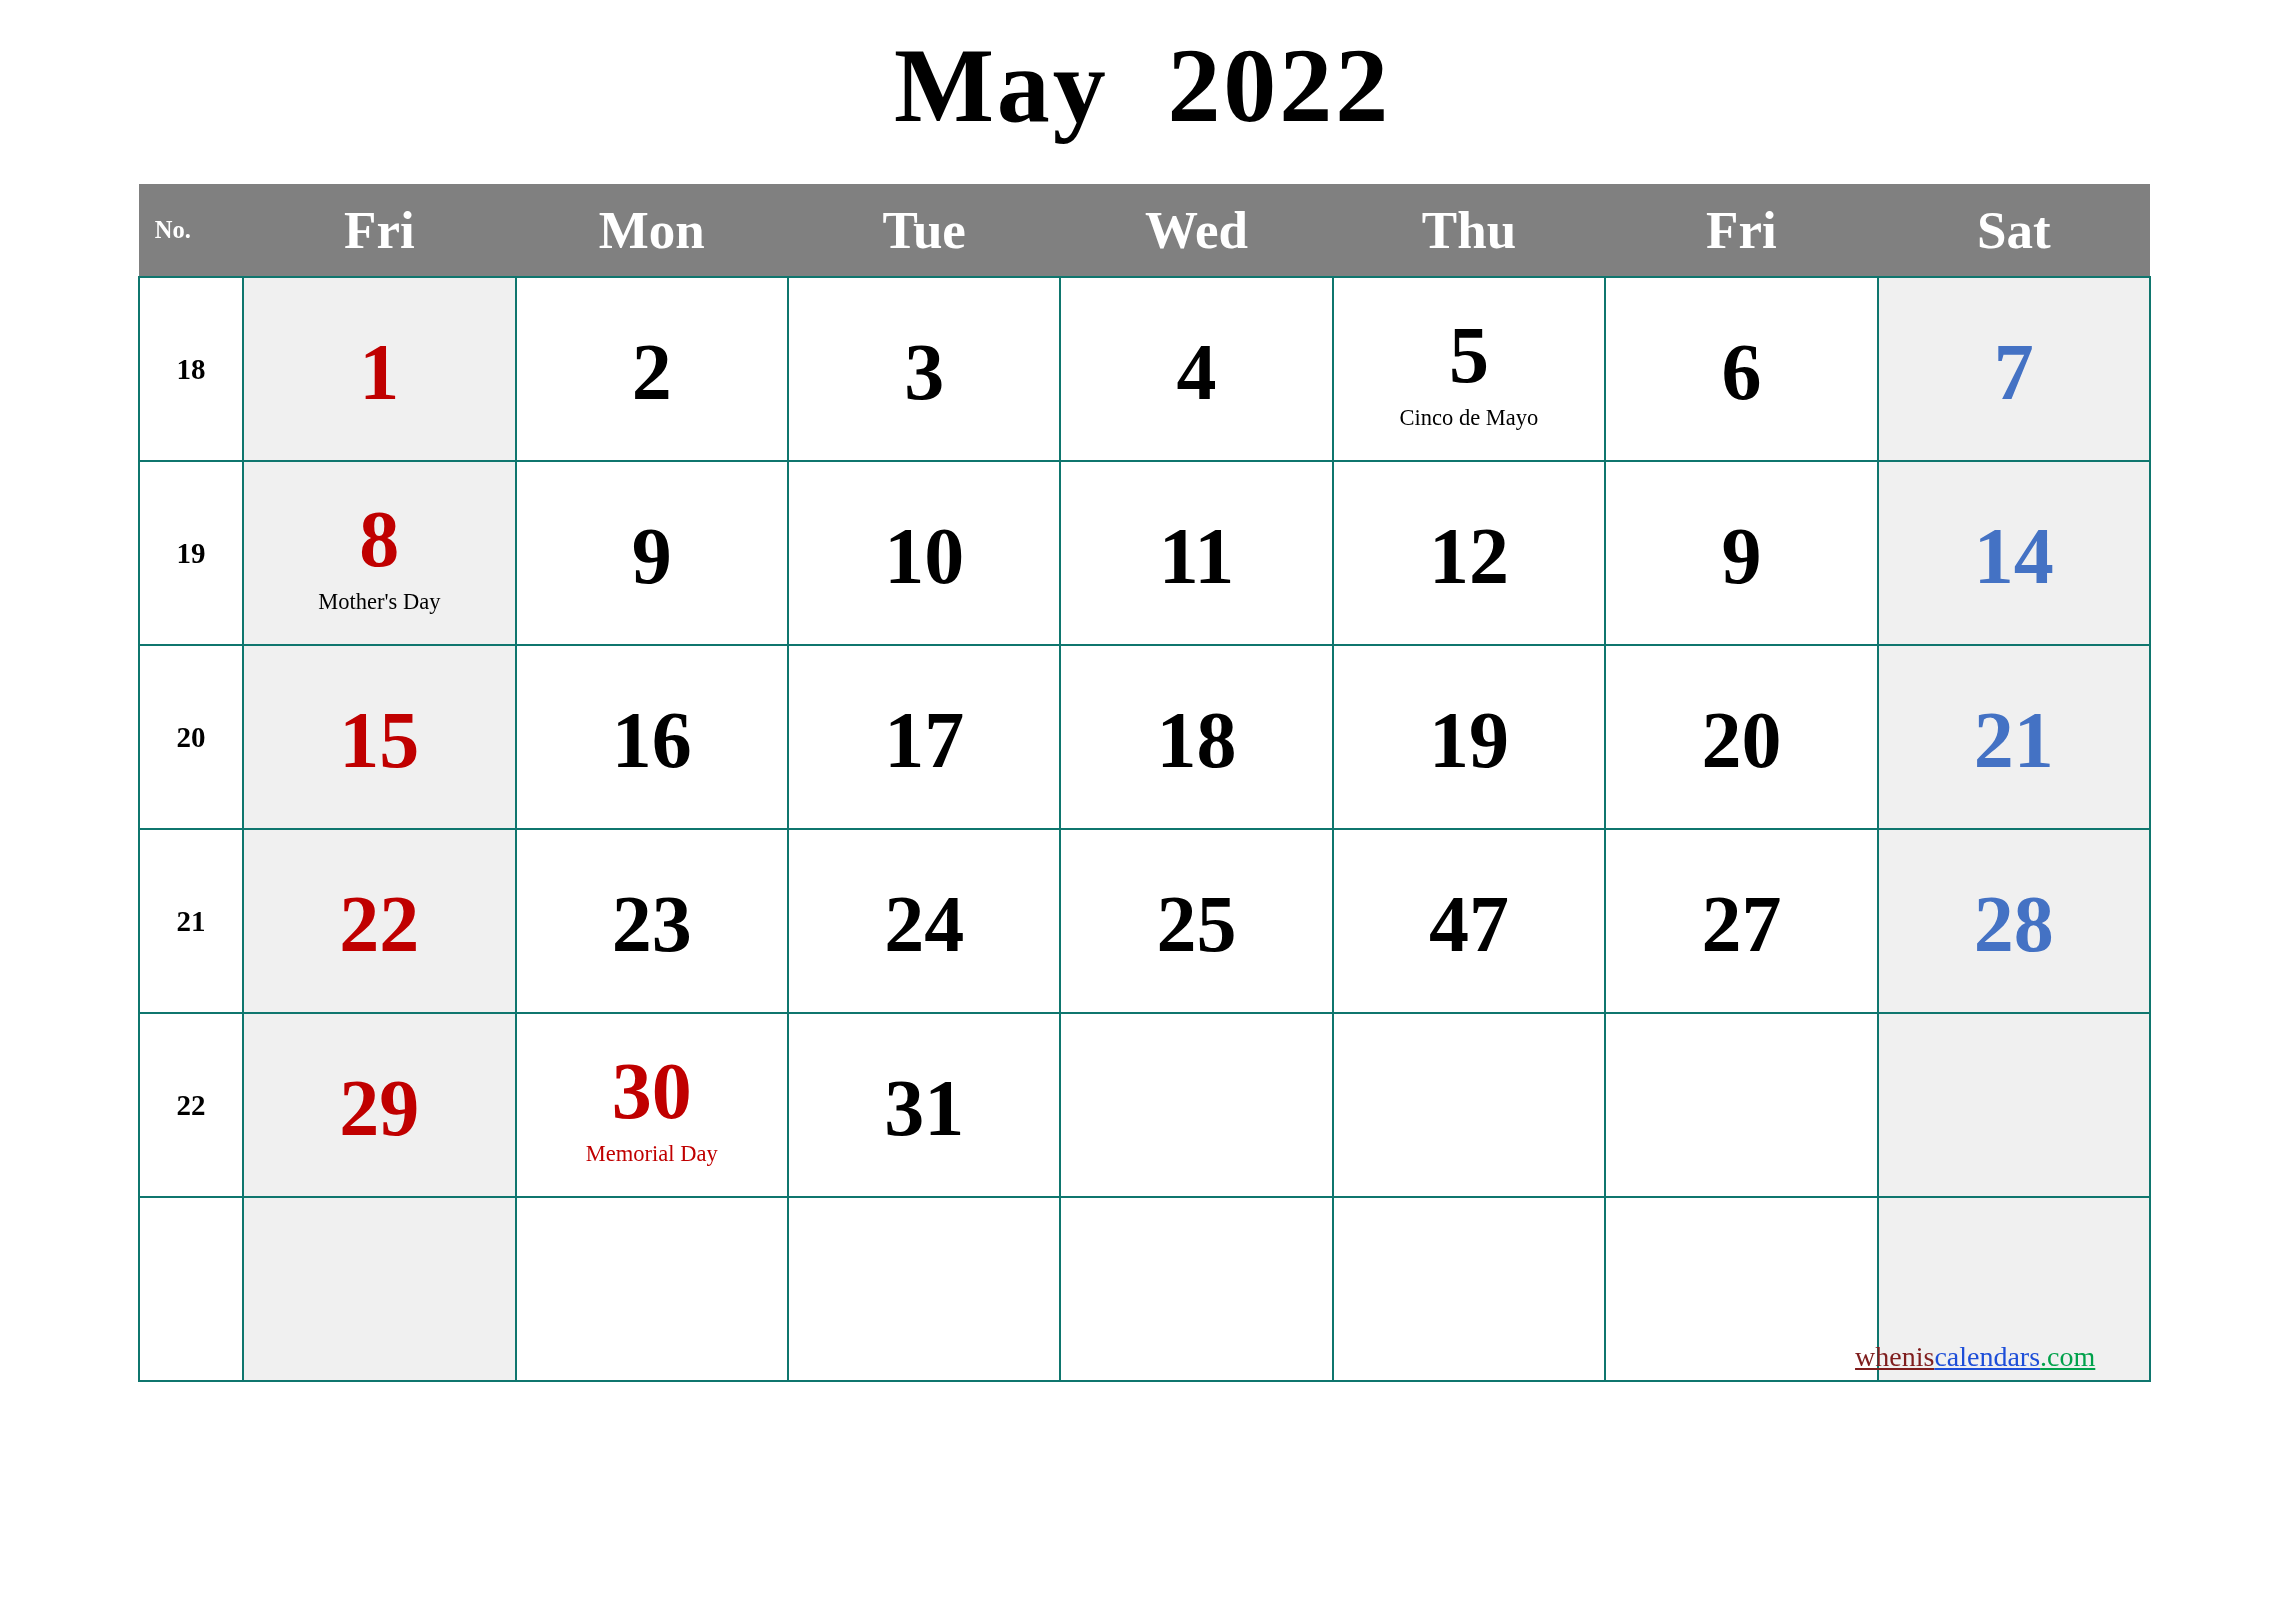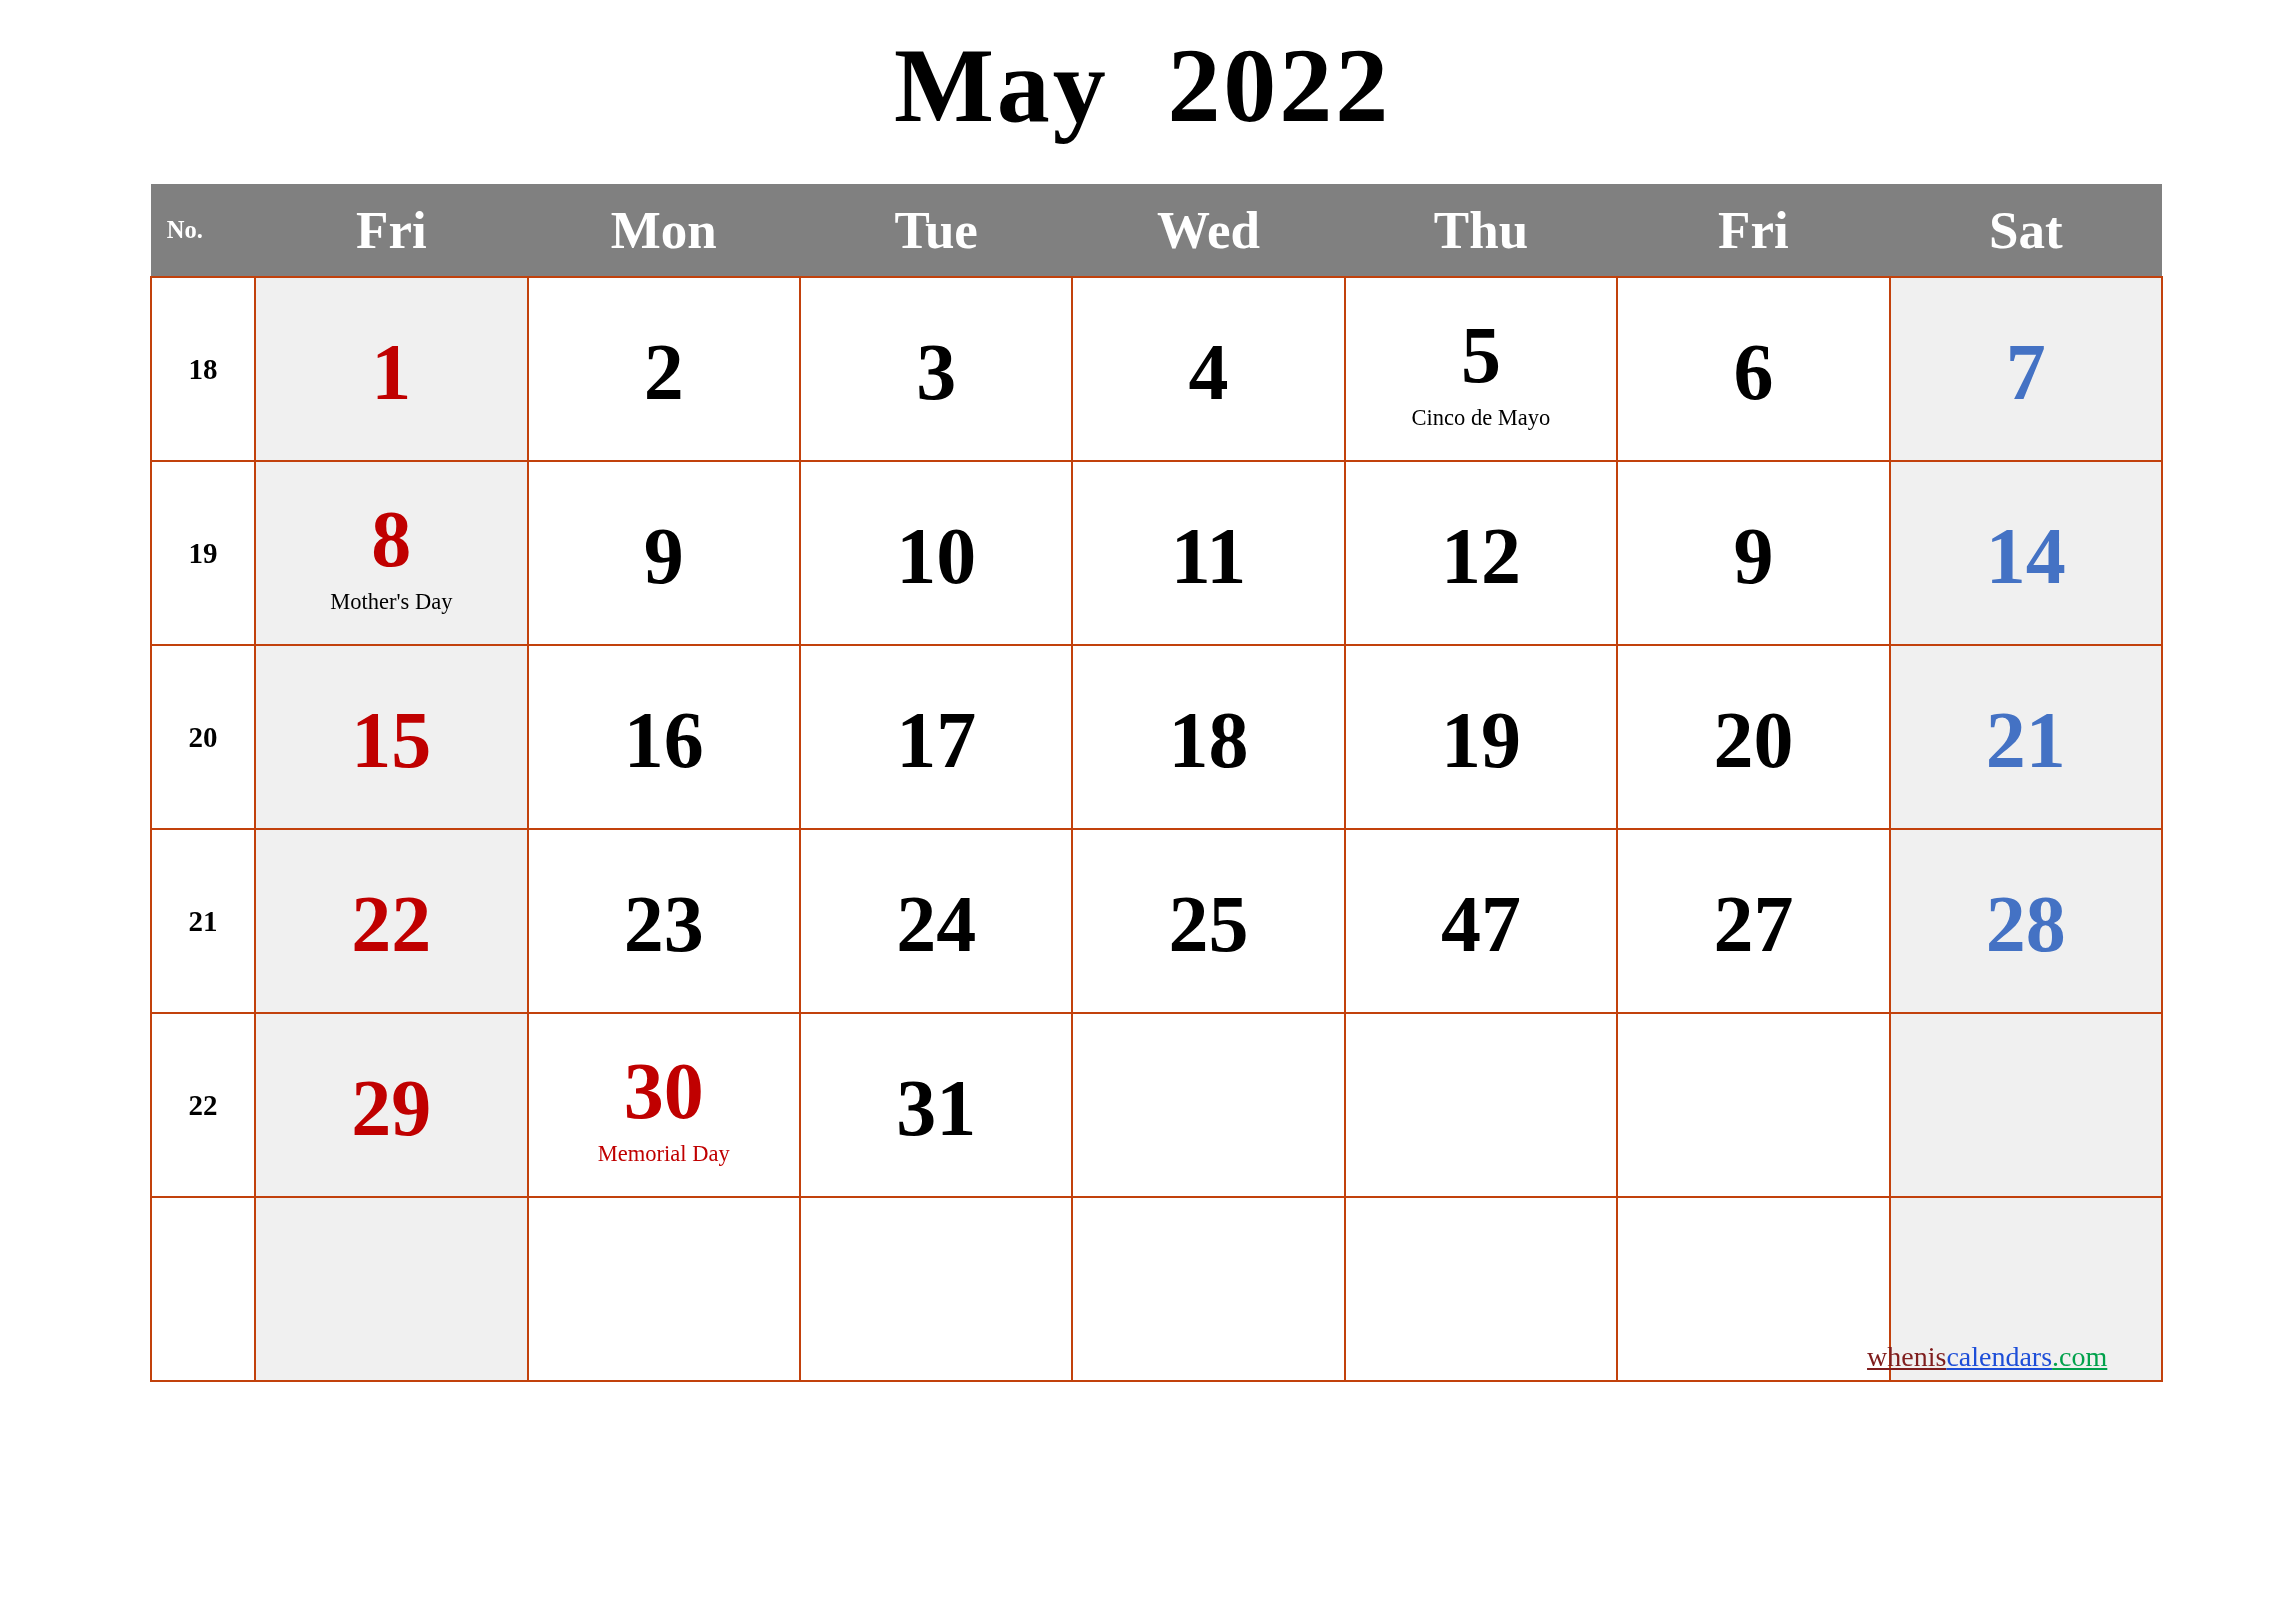--- a/index.html
+++ b/index.html
@@ -34,21 +34,21 @@
     font-size: 106px;
     line-height: 123px;
     letter-spacing: 2.9px;
     color: #000000;
     white-space: pre;
   }
 
   
   .cal-wrap {
     position: absolute;
-    left: 150px;
+    left: 138px;
     top: 184px;
     width: 1971px;
   }
   table.cal {
     border-collapse: collapse;
     table-layout: fixed;
     width: 2013px;
   }
   table.cal col.wk  { width: 104px; }
   table.cal col.day { width: 272px; }
@@ -69,21 +69,21 @@
   thead th.wk-head {
     font-size: 24.5px;
     line-height: 27.4px;
     font-weight: bold;
     text-align: left;
     padding-left: 15.7px;
   }
 
   
   tbody td {
-    border: 2px solid #c2410c;
+    border: 2px solid #0f766e;
     height: 182px;
     padding: 0;
     vertical-align: middle;
     text-align: center;
     background: #ffffff;
     position: relative;
   }
   tbody td.wk-cell {
     font-size: 29px;
     font-weight: bold;

